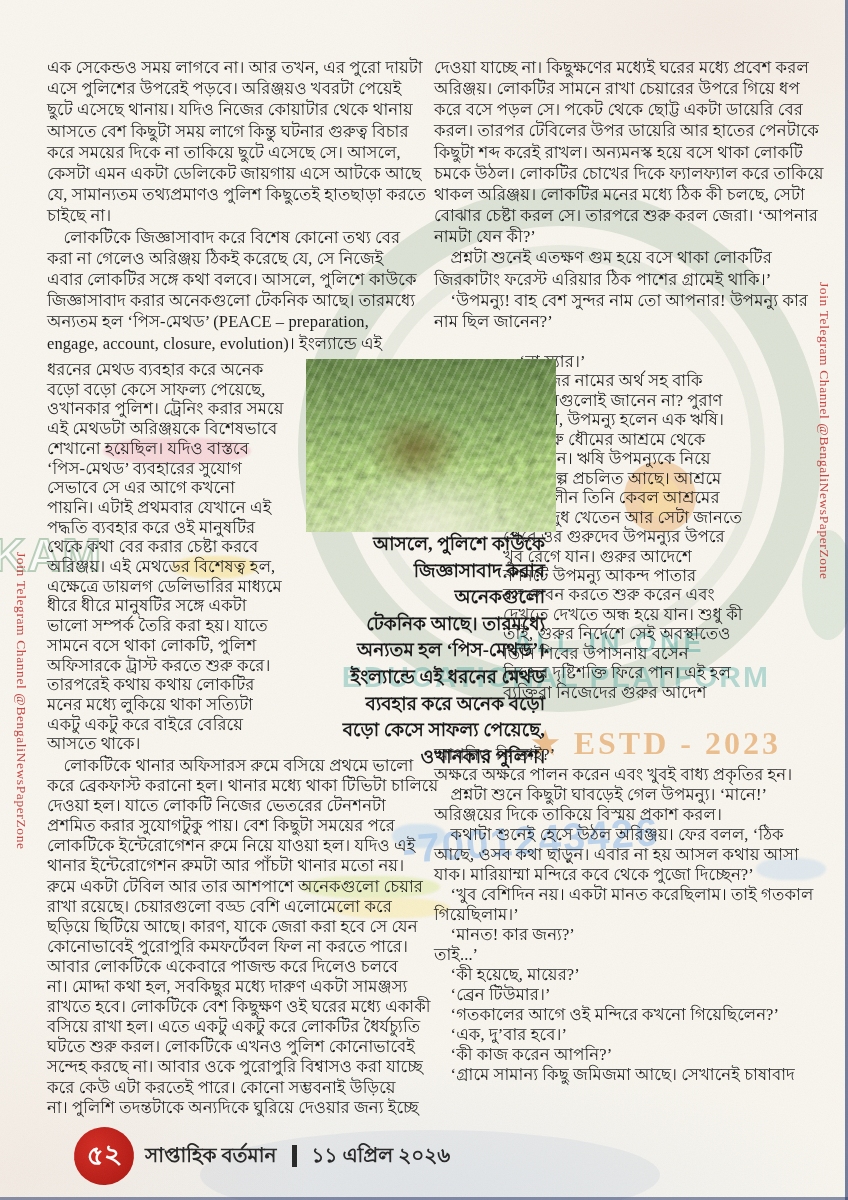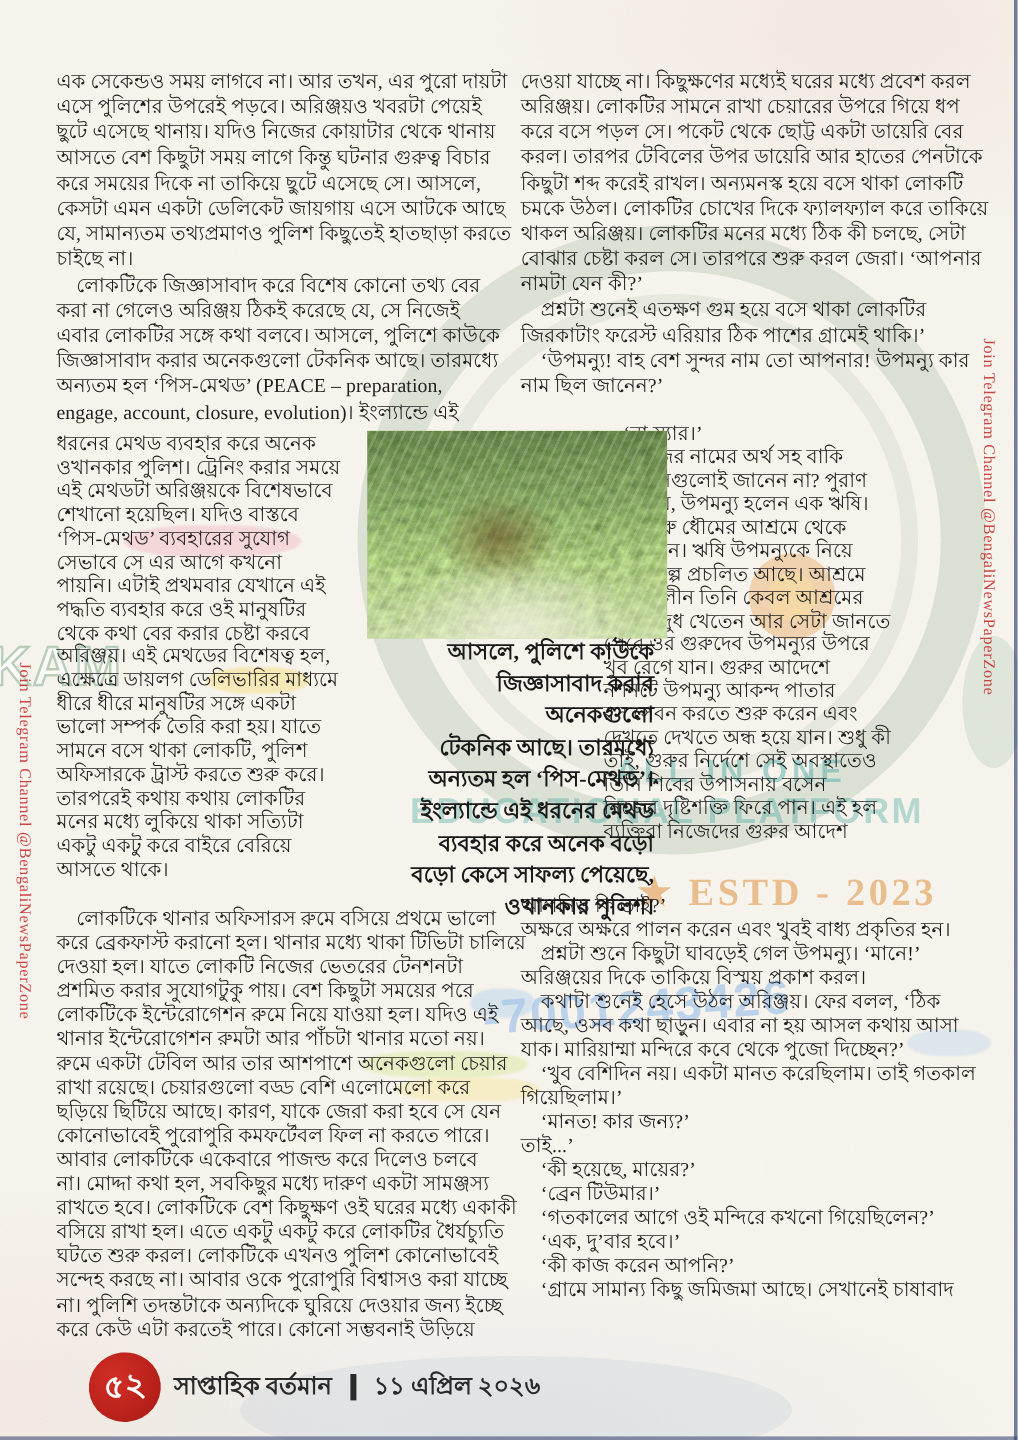--- a/index.html
+++ b/index.html
@@ -134,20 +134,21 @@
       <div class="ln">চাইছে না।</div>
       <div class="ln"> লোকটিকে জিজ্ঞাসাবাদ করে বিশেষ কোনো তথ্য বের</div>
       <div class="ln">করা না গেলেও অরিঞ্জয় ঠিকই করেছে যে, সে নিজেই</div>
       <div class="ln">এবার লোকটির সঙ্গে কথা বলবে। আসলে, পুলিশে কাউকে</div>
       <div class="ln">জিজ্ঞাসাবাদ করার অনেকগুলো টেকনিক আছে। তারমধ্যে</div>
       <div class="ln">অন্যতম হল ‘পিস-মেথড’ (PEACE – preparation,</div>
       <div class="ln">engage, account, closure, evolution)। ইংল্যান্ডে এই</div>
     </div>
   <div class="tblock ln-left-narrow">
       <div class="ln">ধরনের মেথড ব্যবহার করে অনেক</div>
+      <div class="ln">বড়ো বড়ো কেসে সাফল্য পেয়েছে,</div>
       <div class="ln">ওখানকার পুলিশ। ট্রেনিং করার সময়ে</div>
       <div class="ln">এই মেথডটা অরিঞ্জয়কে বিশেষভাবে</div>
       <div class="ln">শেখানো হয়েছিল। যদিও বাস্তবে</div>
       <div class="ln">‘পিস-মেথড’ ব্যবহারের সুযোগ</div>
       <div class="ln">সেভাবে সে এর আগে কখনো</div>
       <div class="ln">পায়নি। এটাই প্রথমবার যেখানে এই</div>
       <div class="ln">পদ্ধতি ব্যবহার করে ওই মানুষটির</div>
       <div class="ln">থেকে কথা বের করার চেষ্টা করবে</div>
       <div class="ln">অরিঞ্জয়। এই মেথডের বিশেষত্ব হল,</div>
       <div class="ln">এক্ষেত্রে ডায়লগ ডেলিভারির মাধ্যমে</div>
@@ -170,22 +171,22 @@
       <div class="ln">রুমে একটা টেবিল আর তার আশপাশে অনেকগুলো চেয়ার</div>
       <div class="ln">রাখা রয়েছে। চেয়ারগুলো বড্ড বেশি এলোমেলো করে</div>
       <div class="ln">ছড়িয়ে ছিটিয়ে আছে। কারণ, যাকে জেরা করা হবে সে যেন</div>
       <div class="ln">কোনোভাবেই পুরোপুরি কমফর্টেবল ফিল না করতে পারে।</div>
       <div class="ln">আবার লোকটিকে একেবারে পাজল্ড করে দিলেও চলবে</div>
       <div class="ln">না। মোদ্দা কথা হল, সবকিছুর মধ্যে দারুণ একটা সামঞ্জস্য</div>
       <div class="ln">রাখতে হবে। লোকটিকে বেশ কিছুক্ষণ ওই ঘরের মধ্যে একাকী</div>
       <div class="ln">বসিয়ে রাখা হল। এতে একটু একটু করে লোকটির ধৈর্যচ্যুতি</div>
       <div class="ln">ঘটতে শুরু করল। লোকটিকে এখনও পুলিশ কোনোভাবেই</div>
       <div class="ln">সন্দেহ করছে না। আবার ওকে পুরোপুরি বিশ্বাসও করা যাচ্ছে</div>
+      <div class="ln">করে কেউ এটা করতেই পারে। কোনো সম্ভবনাই উড়িয়ে</div>
       <div class="ln">না। পুলিশি তদন্তটাকে অন্যদিকে ঘুরিয়ে দেওয়ার জন্য ইচ্ছে</div>
-      <div class="ln">করে কেউ এটা করতেই পারে। কোনো সম্ভবনাই উড়িয়ে</div>
     </div>
   <div class="tblock rt">
       <div class="ln">দেওয়া যাচ্ছে না। কিছুক্ষণের মধ্যেই ঘরের মধ্যে প্রবেশ করল</div>
       <div class="ln">অরিঞ্জয়। লোকটির সামনে রাখা চেয়ারের উপরে গিয়ে ধপ</div>
       <div class="ln">করে বসে পড়ল সে। পকেট থেকে ছোট্ট একটা ডায়েরি বের</div>
       <div class="ln">করল। তারপর টেবিলের উপর ডায়েরি আর হাতের পেনটাকে</div>
       <div class="ln">কিছুটা শব্দ করেই রাখল। অন্যমনস্ক হয়ে বসে থাকা লোকটি</div>
       <div class="ln">চমকে উঠল। লোকটির চোখের দিকে ফ্যালফ্যাল করে তাকিয়ে</div>
       <div class="ln">থাকল অরিঞ্জয়। লোকটির মনের মধ্যে ঠিক কী চলছে, সেটা</div>
       <div class="ln">বোঝার চেষ্টা করল সে। তারপরে শুরু করল জেরা। ‘আপনার</div>

